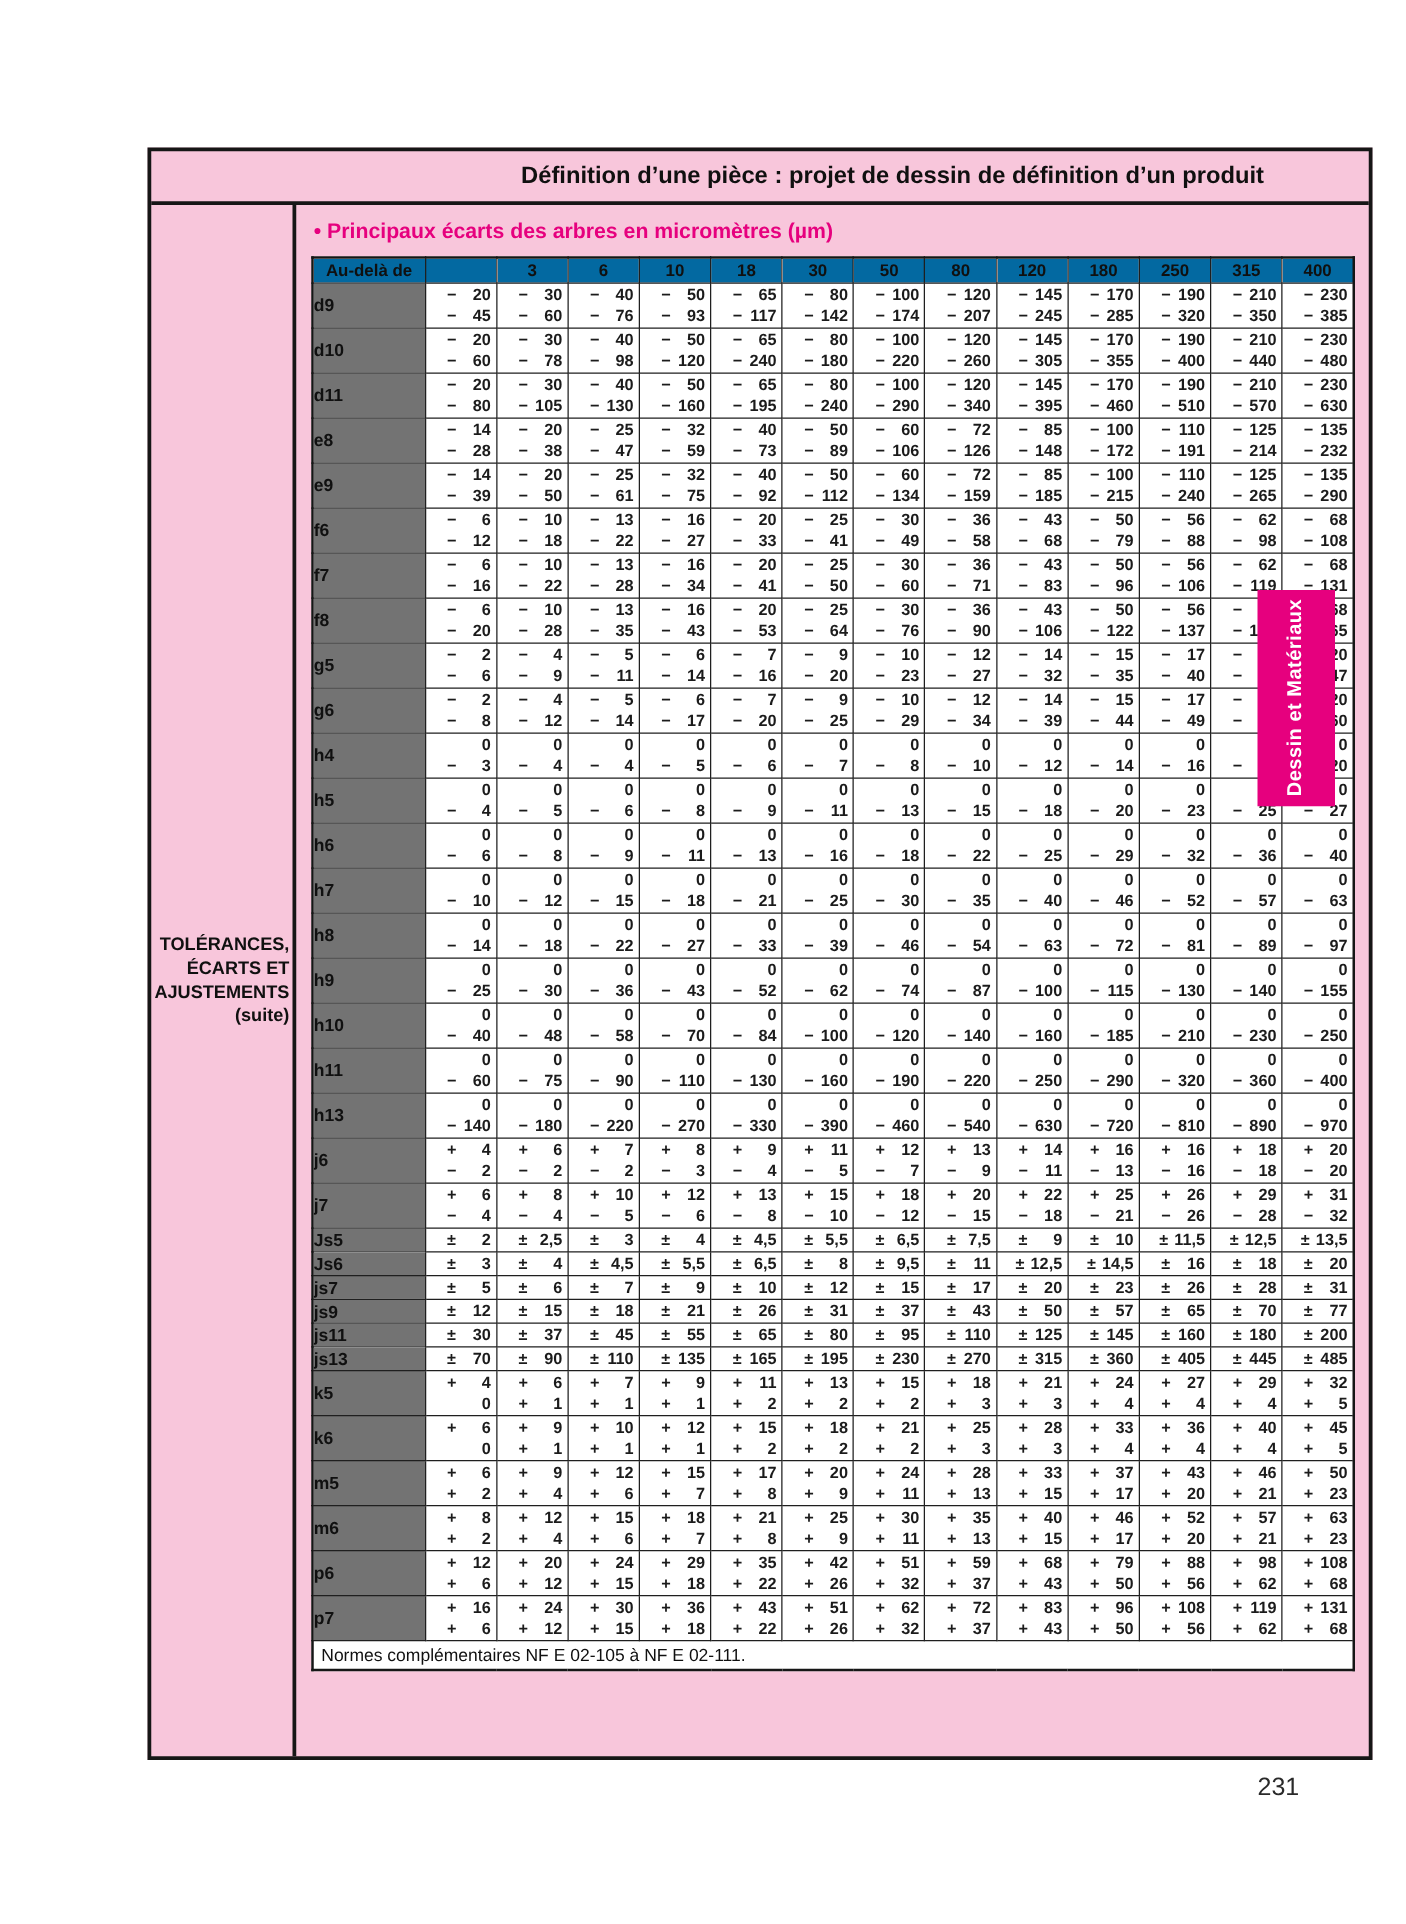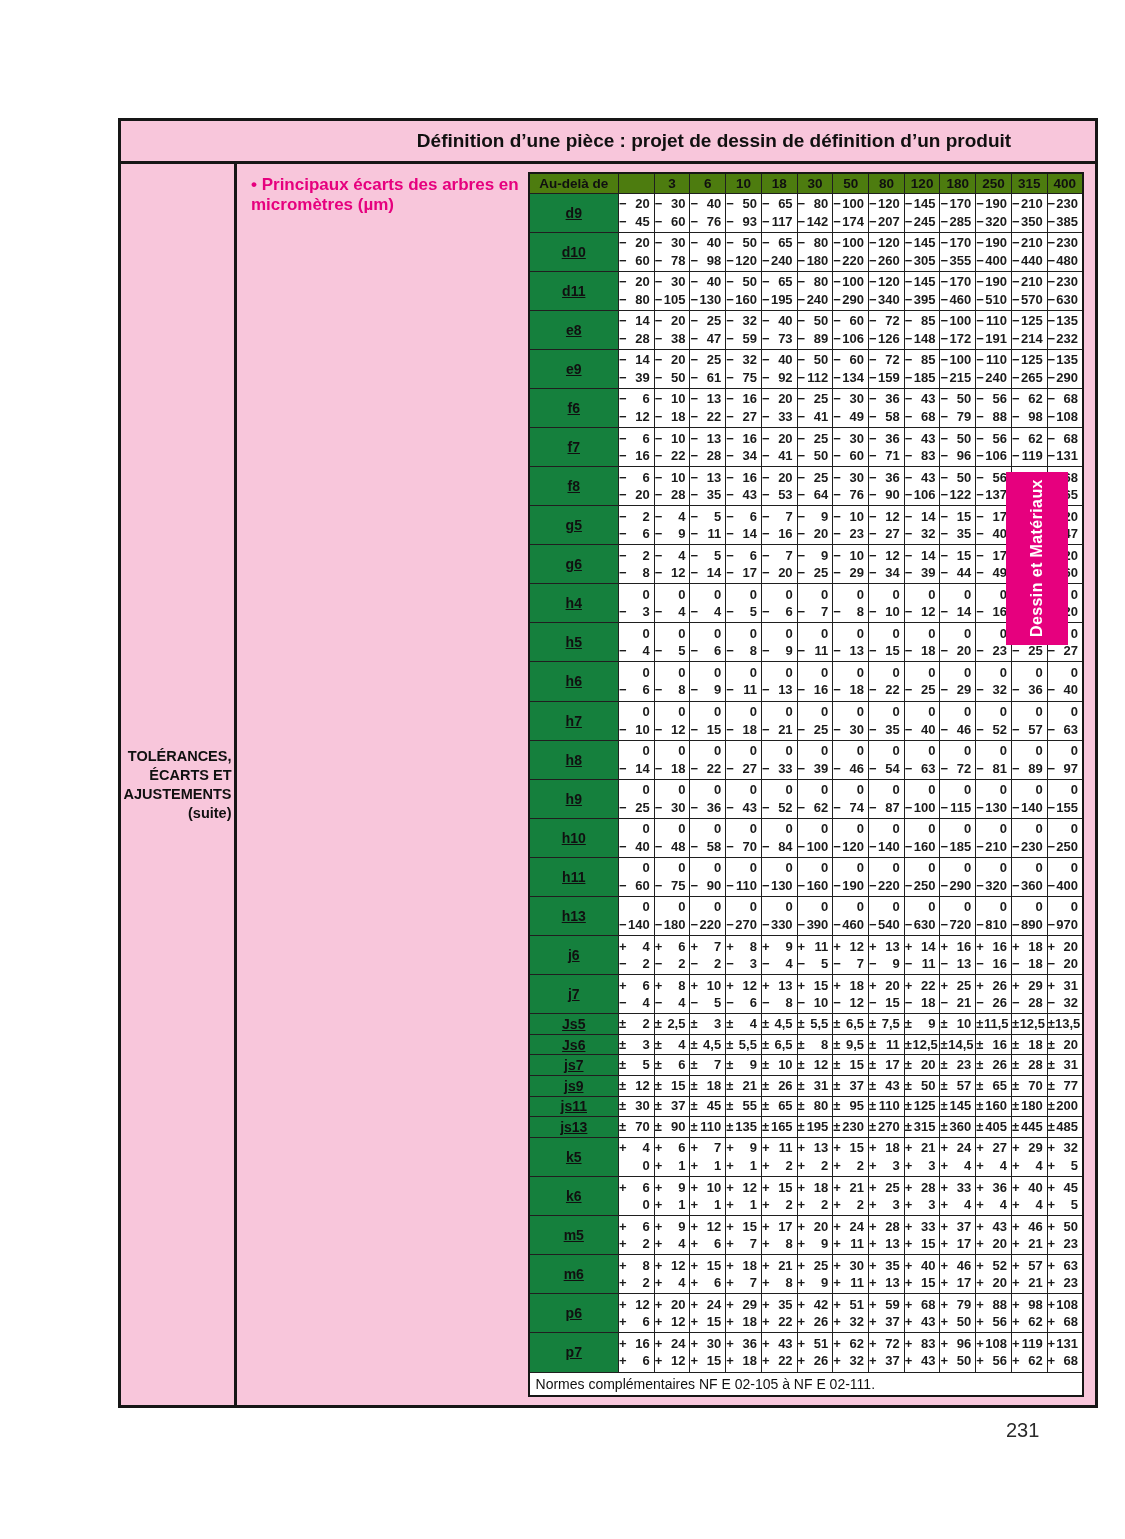--- a/index.html
+++ b/index.html
@@ -17,33 +17,33 @@
     height:40px;min-height:40px;border-bottom:3px solid #161616;
     display:flex;align-items:center;justify-content:center;
     padding-left:212px;font-weight:bold;font-size:19px;color:#101010;
   }
   .frame-body{flex:1;display:flex;min-height:0}
   .side-label{
     width:113px;min-width:113px;border-right:3px solid #161616;
     display:flex;align-items:center;justify-content:center;text-align:right;
   }
   .side-label .sb{font-weight:bold;font-size:14.5px;line-height:19px;color:#101010}
-  .content{flex:1;padding:8px 11px 8px 12px;display:flex;flex-direction:row;min-width:0}
+  .content{flex:1;padding:8px 11px 8px 12px;display:flex;flex-direction:column;min-width:0}
   .heading{margin:3px 0 10px 2px;color:#e6007e;font-size:17px;font-weight:bold}
   table.dev-table{
     border-collapse:collapse;table-layout:fixed;width:100%;
     background:#ffffff;border:2px solid #161616;
   }
   .dev-table th,.dev-table td{border:1.5px solid #1f1f1f;box-sizing:border-box;overflow:hidden}
   .dev-table th{
-    background:#4d7c0f;font-size:13.5px;font-weight:bold;height:20px;padding:0;color:#101010;
+    background:#0369a1;font-size:13.5px;font-weight:bold;height:20px;padding:0;color:#101010;
   }
   .dev-table td{font-size:13px;font-weight:bold;color:#1b1b1b;padding:0}
   .dev-table td.lbl{
-    background:#15803d;font-weight:bold;font-size:14px;text-align:center;color:#101010;text-decoration:underline;
+    background:#737373;font-weight:bold;font-size:14px;color:#101010;
   }
   .ln{display:flex;justify-content:flex-end;align-items:baseline;
       height:17.5px;line-height:17.5px;padding-right:4px}
   .sg{width:12px;text-align:left}
   .vl{min-width:23px;text-align:right}
   tr.single .ln{height:18px;line-height:18px}
   td.note{
     background:#fff;font-weight:normal;font-size:14px;text-align:left;
     padding:3px 6px;height:24px;color:#101010;margin-left:13px;
   }

